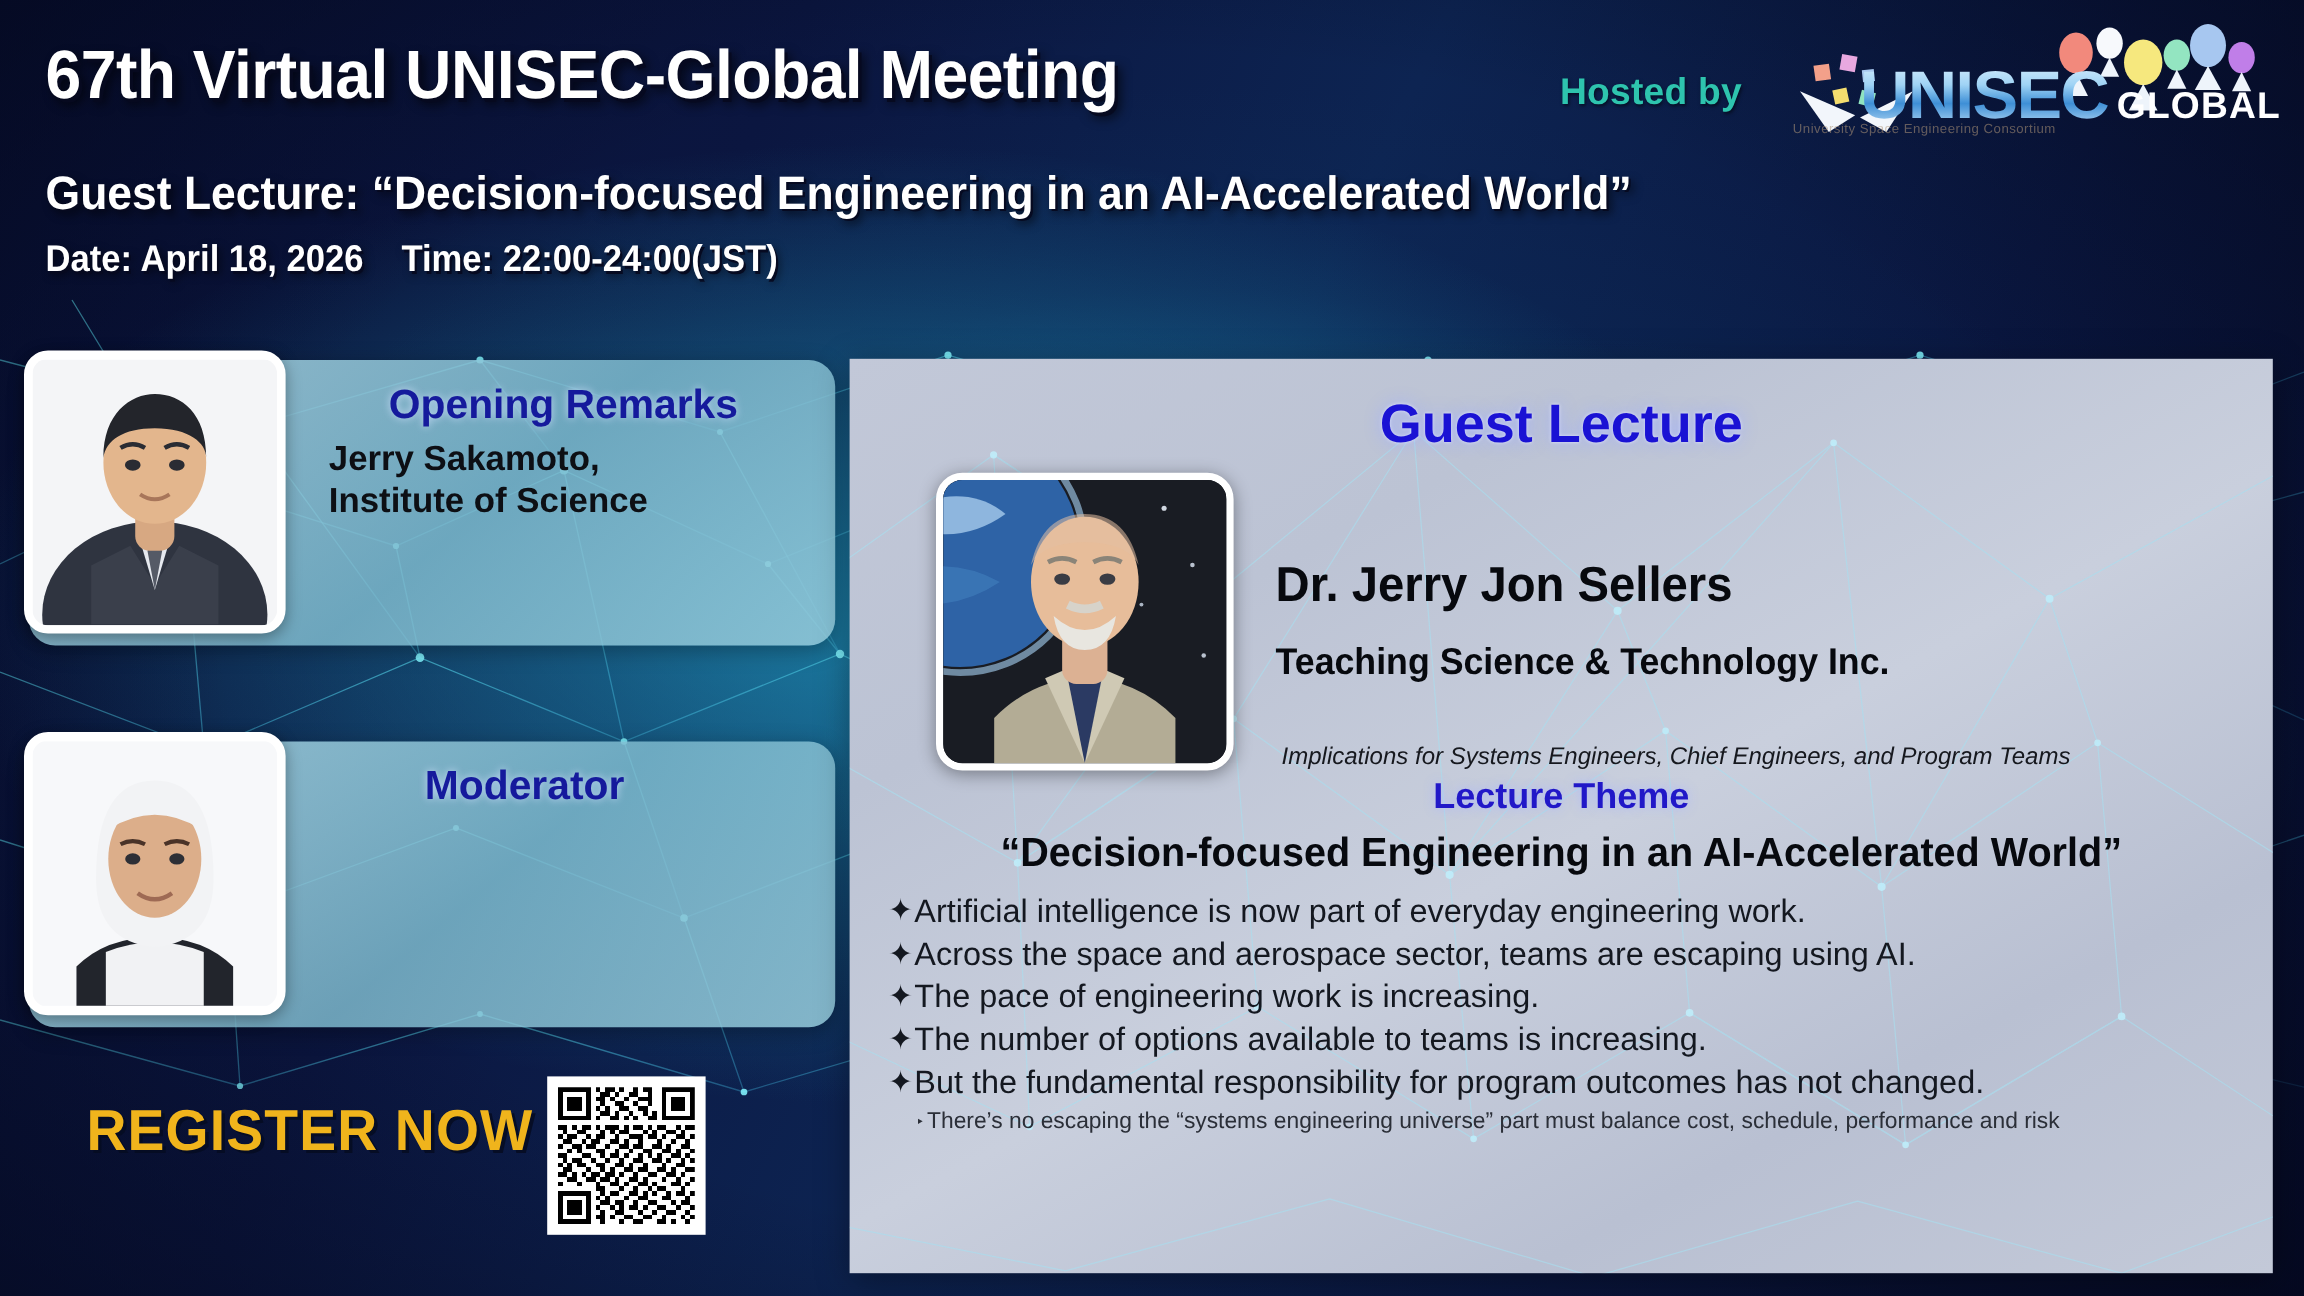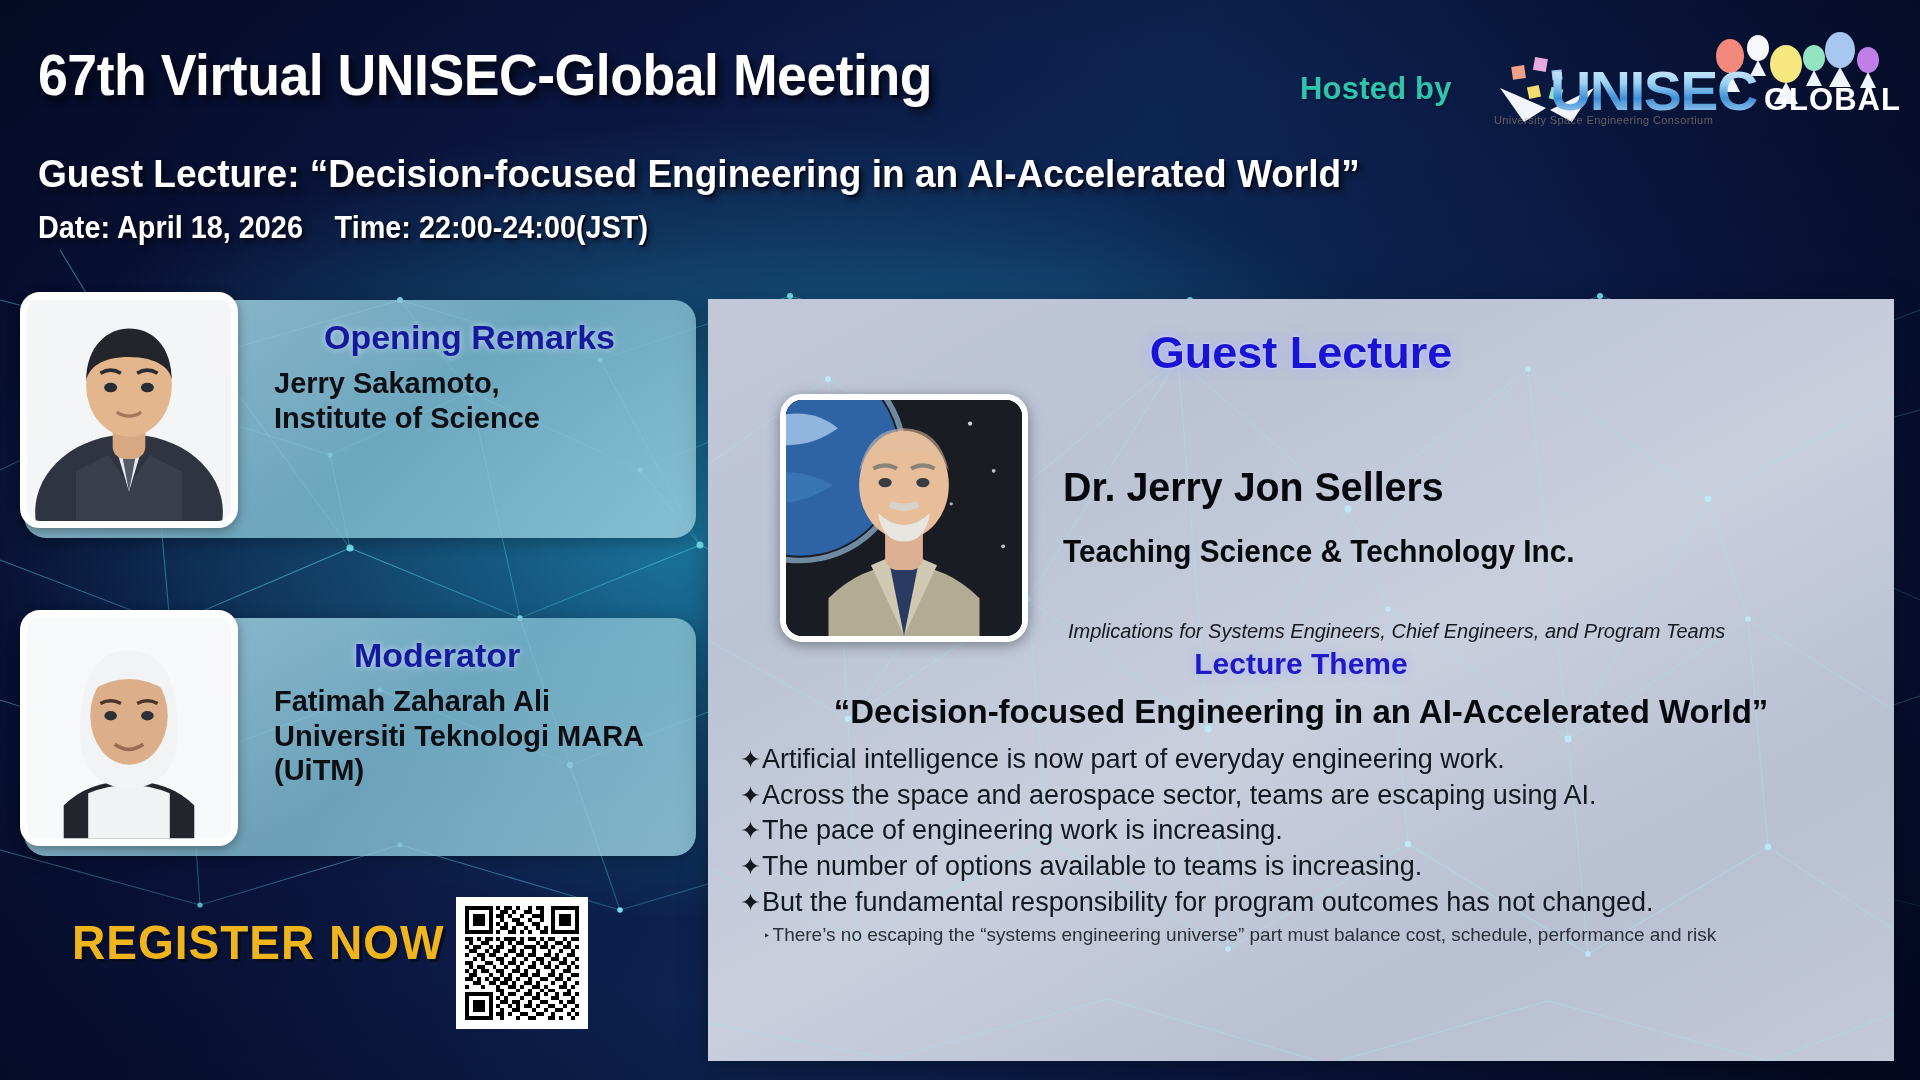--- a/index.html
+++ b/index.html
@@ -21,21 +21,21 @@
   }
   
   #vignette {
     position: absolute; inset: 0;
     background: radial-gradient(ellipse 1400px 900px at 50% 50%, rgba(0,0,0,0) 55%, rgba(3,6,24,.72) 100%);
     pointer-events: none;
   }
   #netbg { position: absolute; inset: 0; }
 
   
-  #header { position: absolute; left: 0; top: 12px; width: 1920px; height: 268px; }
+  #header { position: absolute; left: 0; top: 0; width: 1920px; height: 268px; }
 
   .hd-title {
     position: absolute; left: 38px; top: 30px;
     font-size: 57px; font-weight: 700; letter-spacing: -0.5px;
     color: #ffffff;
     font-stretch: condensed;
     transform: scaleX(.94); transform-origin: left center;
     text-shadow: 3px 3px 0 rgba(6,10,32,.95), 5px 5px 9px rgba(0,0,0,.7);
     white-space: nowrap;
   }
@@ -369,25 +369,20 @@
         <ellipse cx="50" cy="48" rx="19" ry="24" fill="#dcae8a"></ellipse>
         <path d="M31,36 Q50,24 69,36 Q69,22 50,20 Q31,22 31,36 Z" fill="#f2f3f5"></path>
         <ellipse cx="41" cy="48" rx="3.1" ry="2.3" fill="#2d2f36"></ellipse>
         <ellipse cx="59" cy="48" rx="3.1" ry="2.3" fill="#2d2f36"></ellipse>
         <path d="M36,42 q5,-2.6 10,0" stroke="#4a3328" stroke-width="1.7" fill="none"></path>
         <path d="M54,42 q5,-2.6 10,0" stroke="#4a3328" stroke-width="1.7" fill="none"></path>
         <path d="M43,62 q7,5 14,0" stroke="#9e6a54" stroke-width="1.8" fill="none"></path>
       </svg>
     </div>
     <div class="role-title" id="role-moderator">Moderator</div>
-    <div class="person-info" id="info-moderator">
-      <div>Fatimah Zaharah Ali</div>
-      <div>Universiti  Teknologi  MARA</div>
-      <div>(UiTM)</div>
-    </div>
   </div>
 
   <div id="register-label">REGISTER  NOW</div>
   <div id="qr-code">
     <svg viewBox="0 0 29 29" shape-rendering="crispEdges">
       <rect width="29" height="29" fill="#fff"></rect>
       <g fill="#000">
         <path d="M0,0h7v7h-7z M1,1h5v5h-5z" fill-rule="evenodd"></path>
           <rect x="2" y="2" width="3" height="3"></rect>
         <path d="M22,0h7v7h-7z M23,1h5v5h-5z" fill-rule="evenodd"></path>

